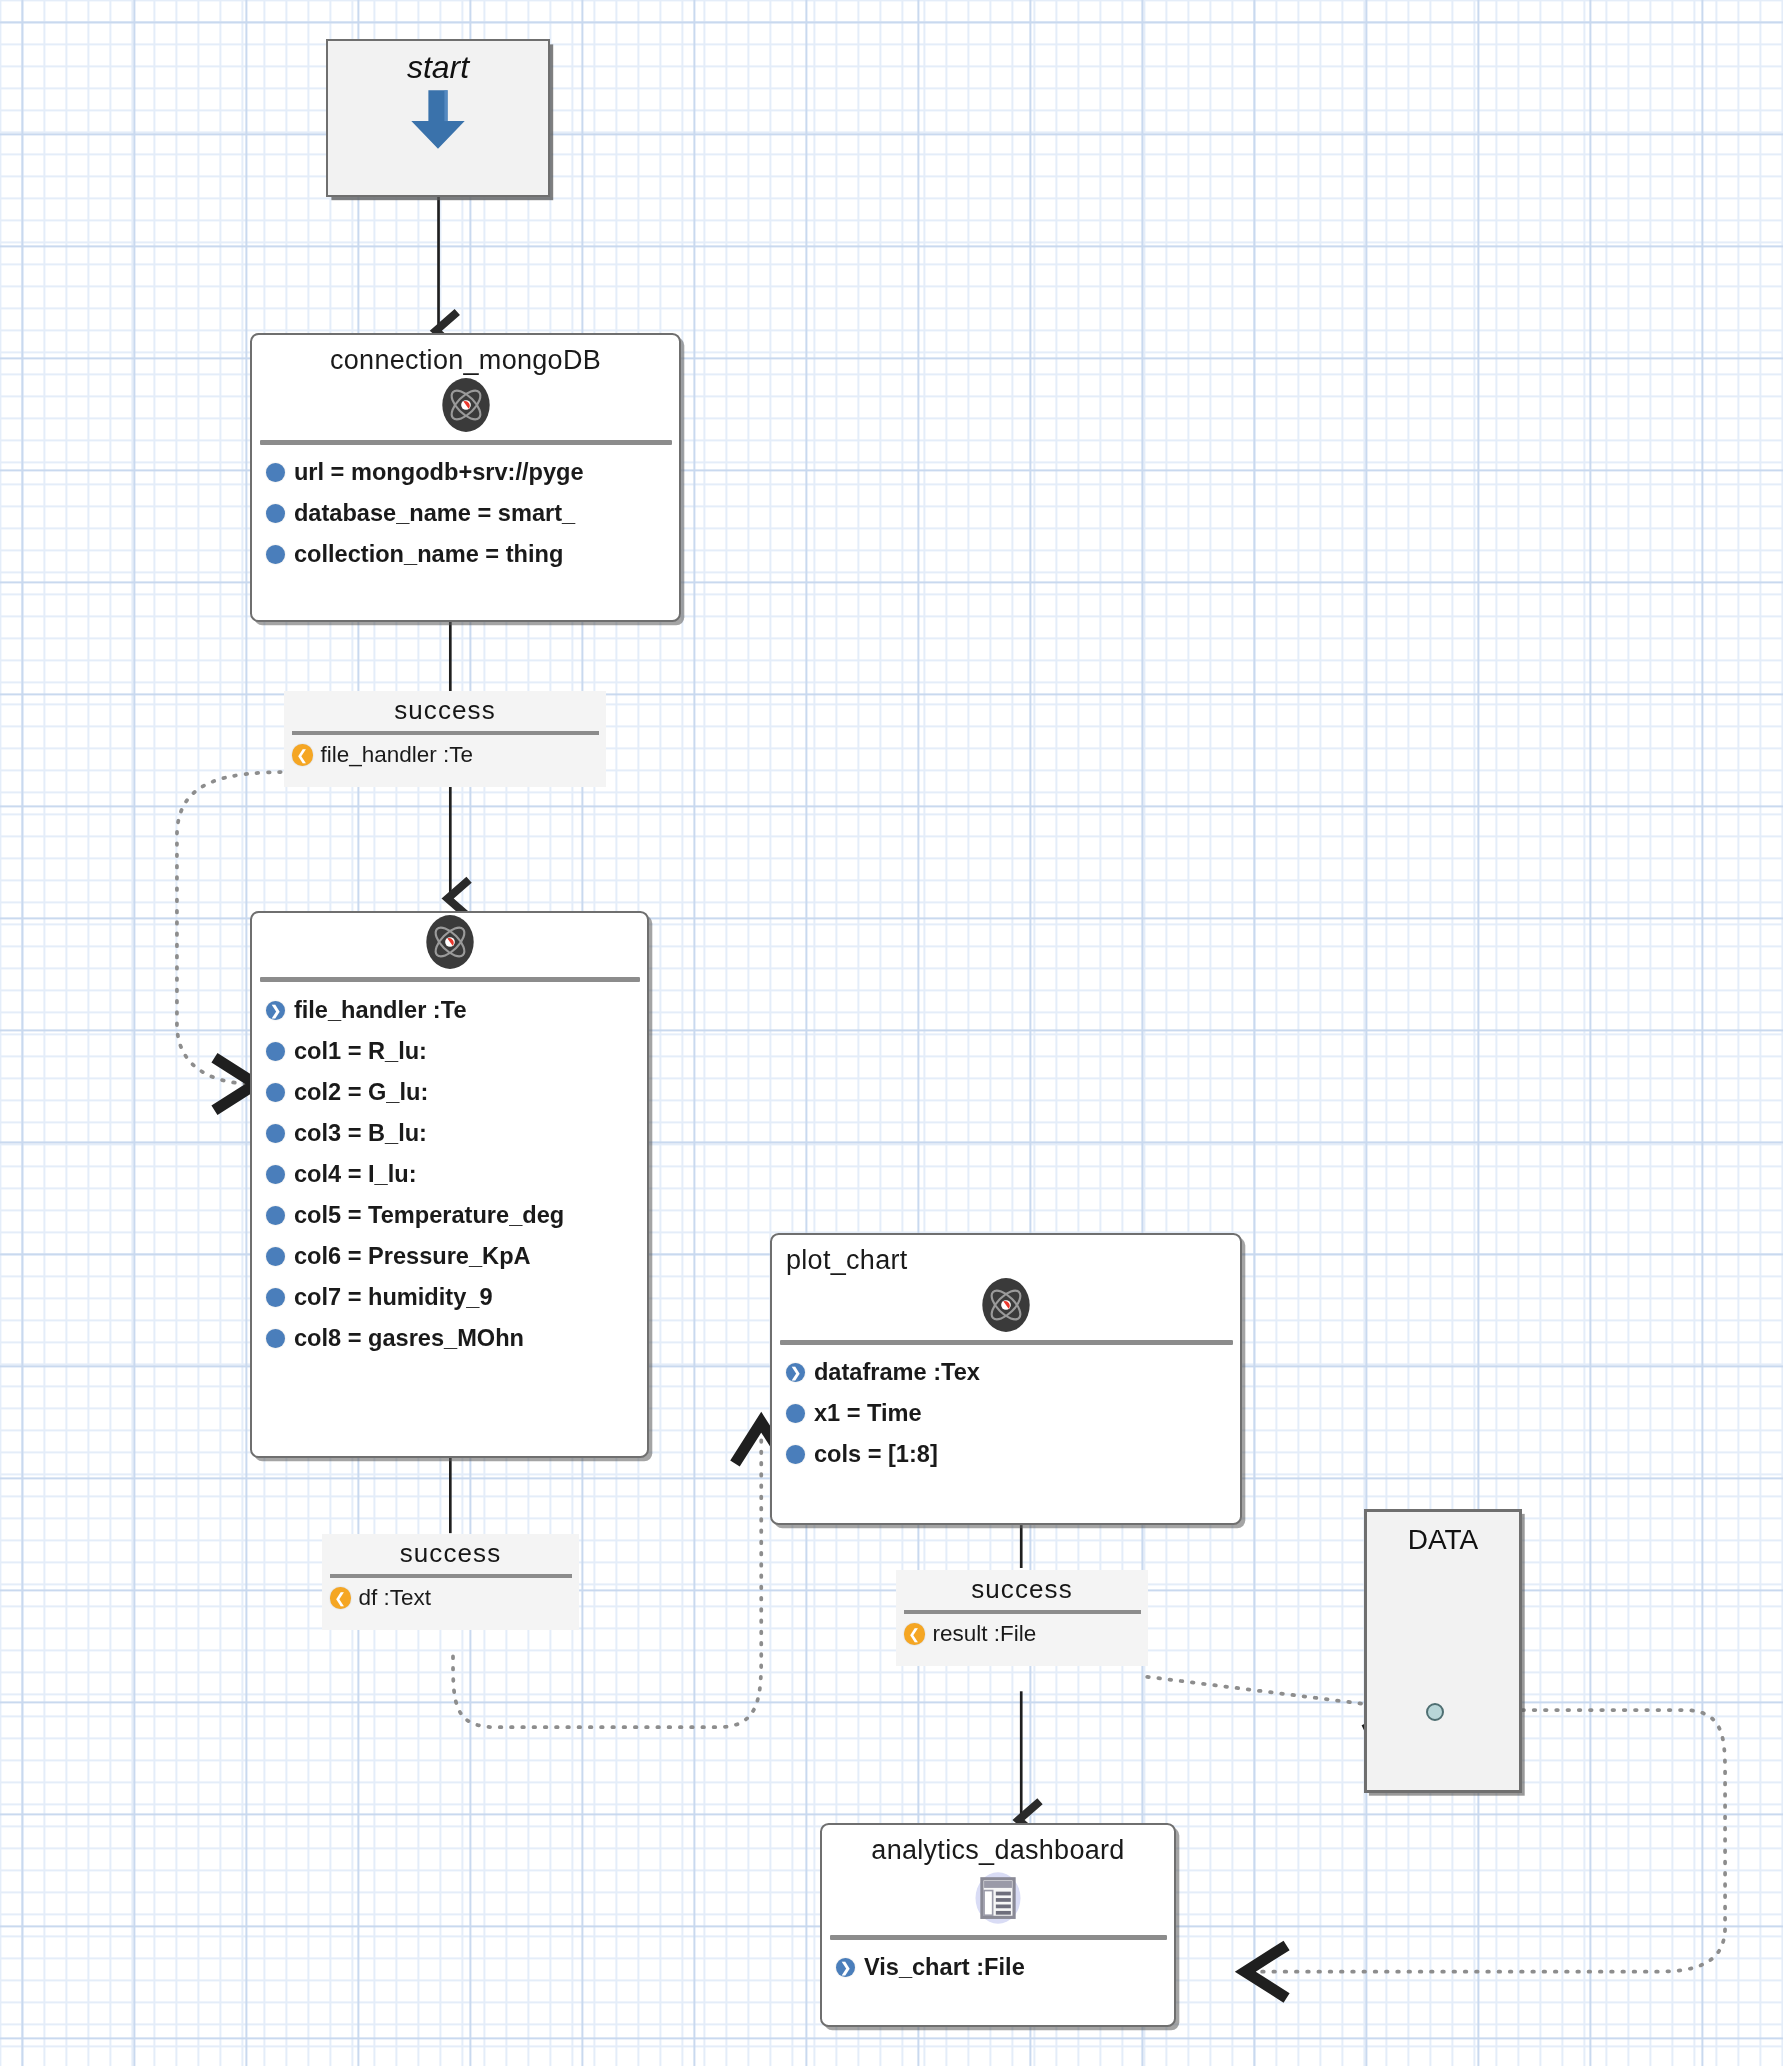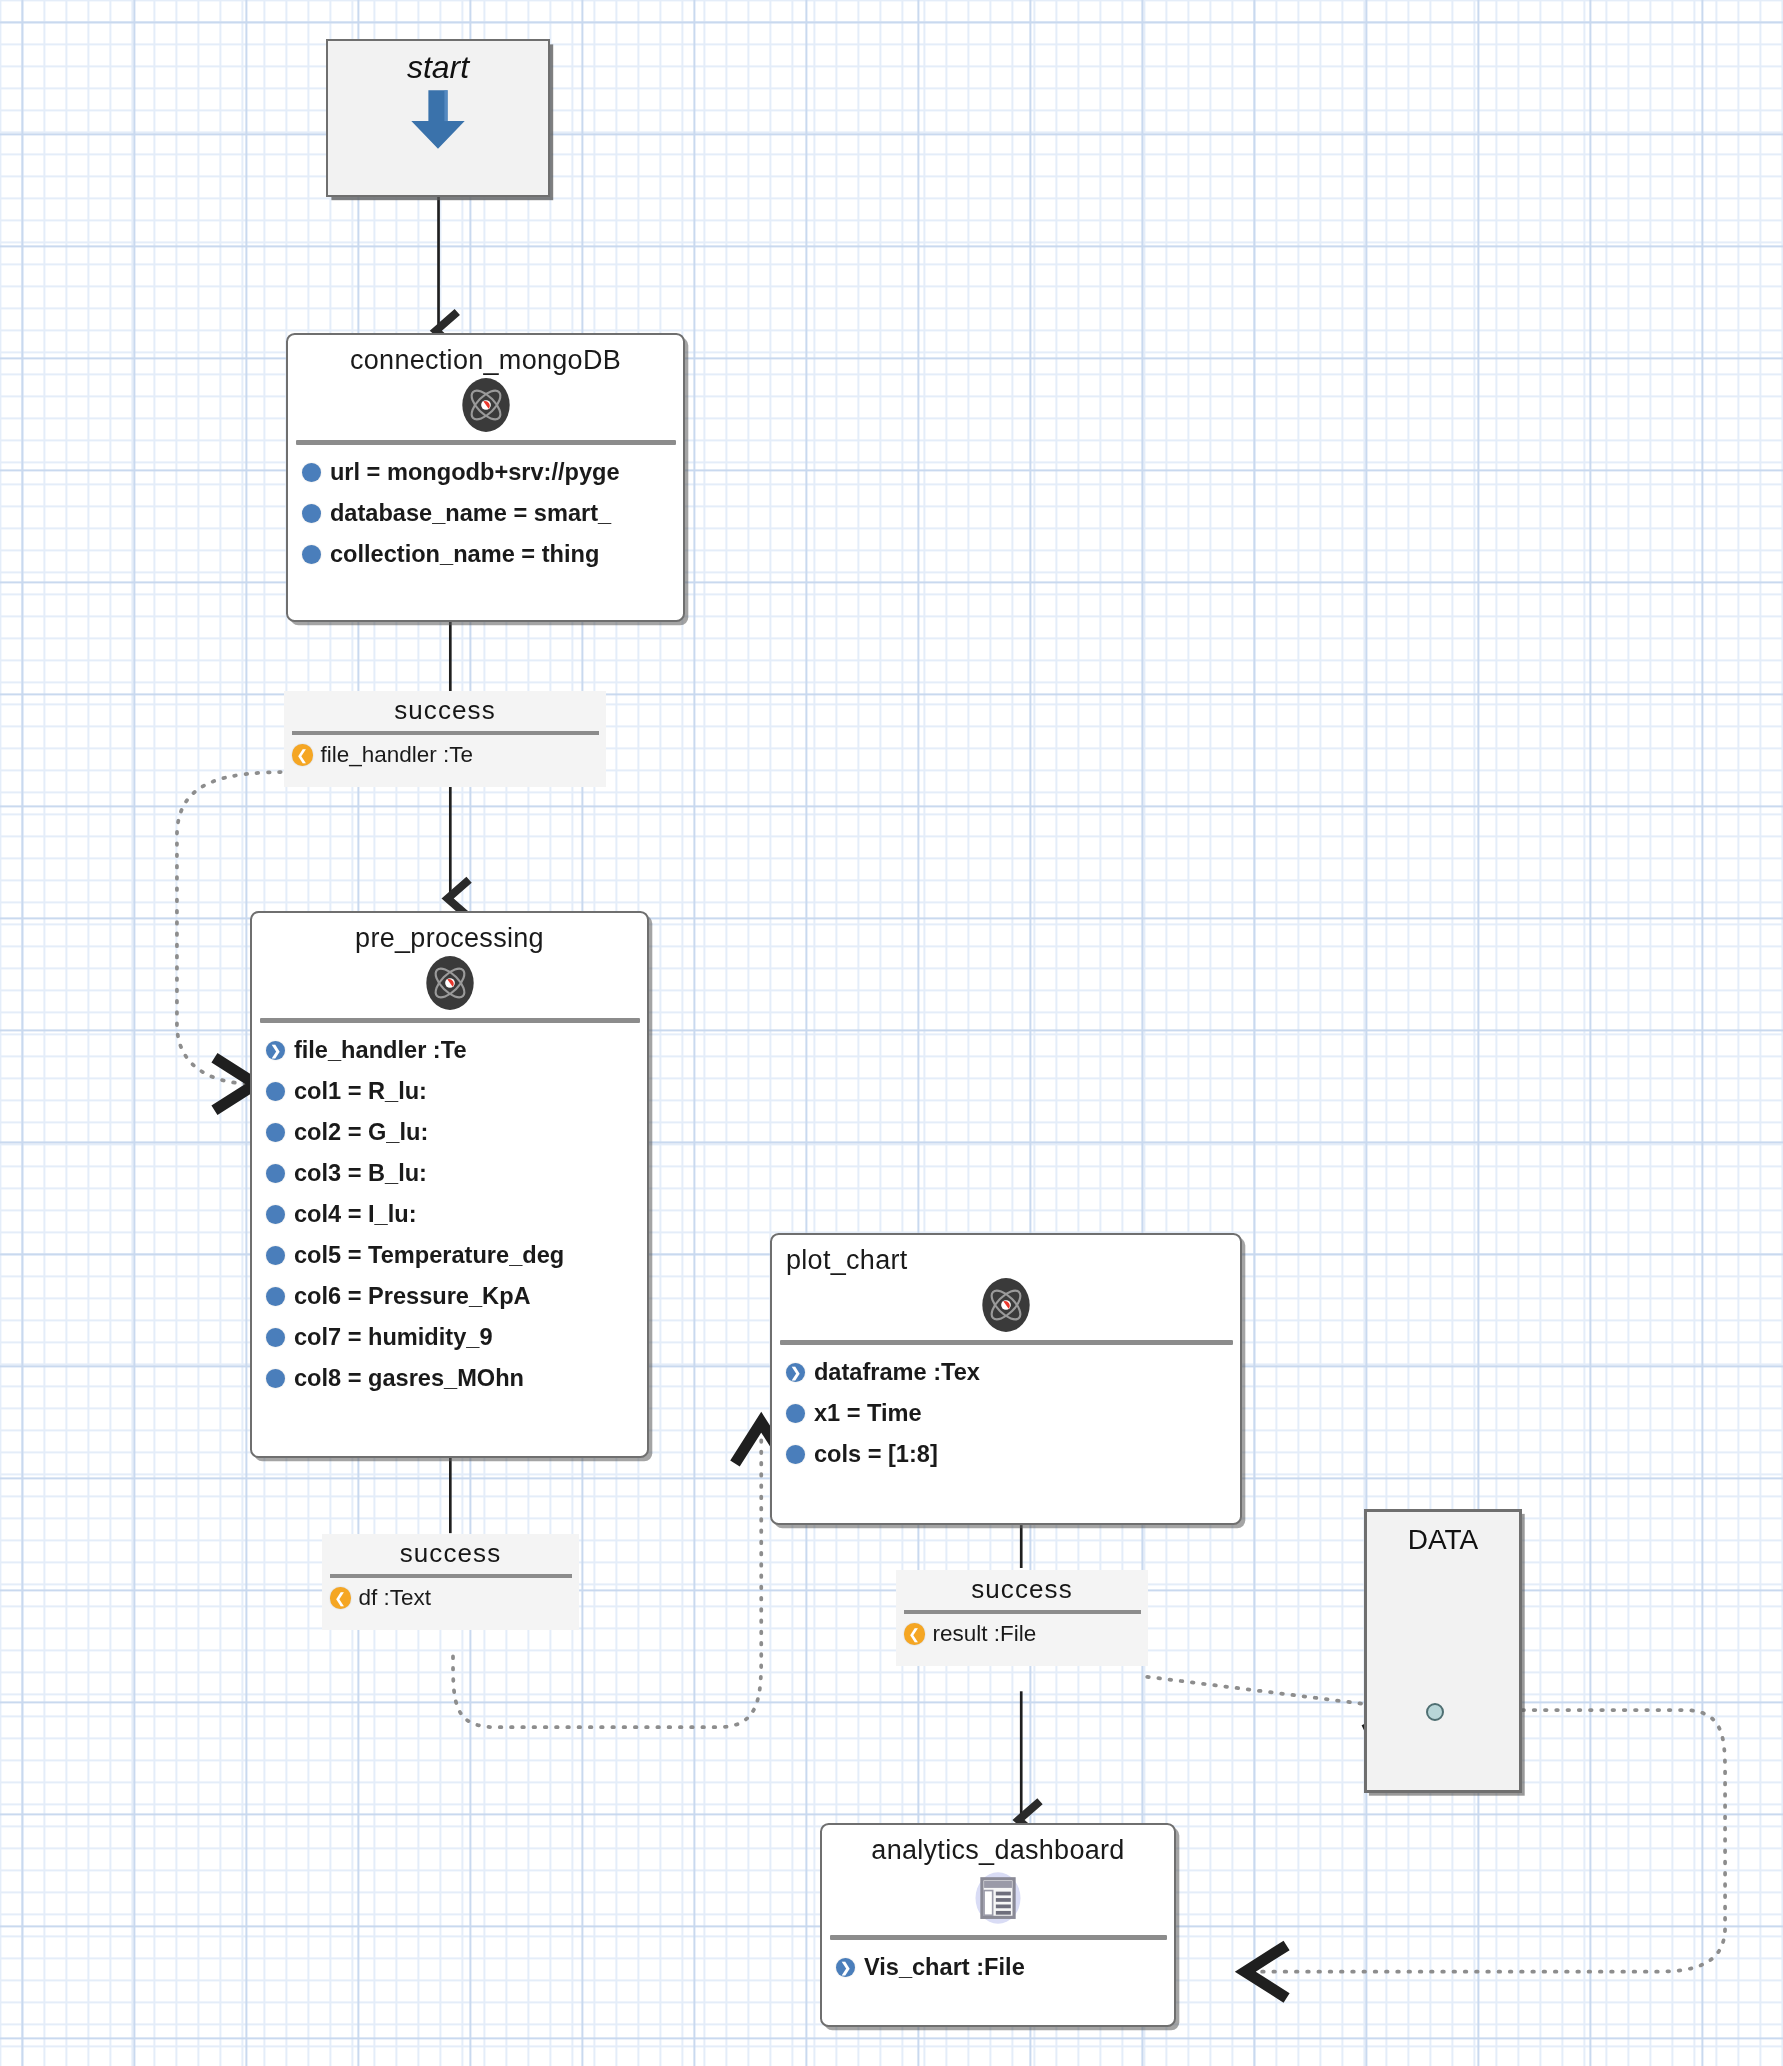--- a/index.html
+++ b/index.html
@@ -188,21 +188,21 @@
   <div id="node-start" class="node-start" style="left:326px;top:39px;width:224px;height:158px;">
     <div class="title">start</div>
     <div class="down-arrow">
       <svg width="62" height="63" viewBox="0 0 116 118" xmlns="http://www.w3.org/2000/svg">
         <path d="M40,4 L76,4 L76,62 L108,62 L58,114 L8,62 L40,62 Z" fill="#3a72ab"></path>
         <path d="M70,4 L76,4 L76,62 L70,62 Z" fill="#5b8fc6" opacity="0.8"></path>
       </svg>
     </div>
   </div>
 
-  <div class="node" id="node-connection" style="left:250px;top:333px;width:399px;height:289px;margin-left:36px;">
+  <div class="node" id="node-connection" style="left:250px;top:333px;width:431px;height:289px;">
     <div class="title">connection_mongoDB</div>
     <div class="glyph-wrap">
       <svg width="56" height="56" viewBox="0 0 104 104" xmlns="http://www.w3.org/2000/svg">
         <ellipse cx="52" cy="52" rx="44" ry="50" fill="#3a3a3a"></ellipse>
         <g fill="none" stroke="#9a9a9a" stroke-width="4">
           <ellipse cx="52" cy="52" rx="16" ry="34" transform="rotate(45 52 52)"></ellipse>
           <ellipse cx="52" cy="52" rx="16" ry="34" transform="rotate(-45 52 52)"></ellipse>
         </g>
         <circle cx="52" cy="52" r="9" fill="#ffffff"></circle>
         <path d="M47,45 a9,9 0 0 1 10,14 z" fill="#e8372c"></path>
@@ -228,21 +228,20 @@
   <div class="trans" id="trans-1" style="left:284px;top:691px;width:322px;height:96px;">
     <div class="t-title">success</div>
     <div class="t-divider"></div>
     <div class="t-row">
       <span class="outdot"></span>
       <span class="lbl">file_handler :Te</span>
     </div>
   </div>
 
   <div class="node" id="node-preprocessing" style="left:250px;top:911px;width:399px;height:547px;">
-    <div class="title">pre_processing</div>
     <div class="glyph-wrap">
       <svg width="56" height="56" viewBox="0 0 104 104" xmlns="http://www.w3.org/2000/svg">
         <ellipse cx="52" cy="52" rx="44" ry="50" fill="#3a3a3a"></ellipse>
         <g fill="none" stroke="#9a9a9a" stroke-width="4">
           <ellipse cx="52" cy="52" rx="16" ry="34" transform="rotate(45 52 52)"></ellipse>
           <ellipse cx="52" cy="52" rx="16" ry="34" transform="rotate(-45 52 52)"></ellipse>
         </g>
         <circle cx="52" cy="52" r="9" fill="#ffffff"></circle>
         <path d="M47,45 a9,9 0 0 1 10,14 z" fill="#e8372c"></path>
       </svg>

